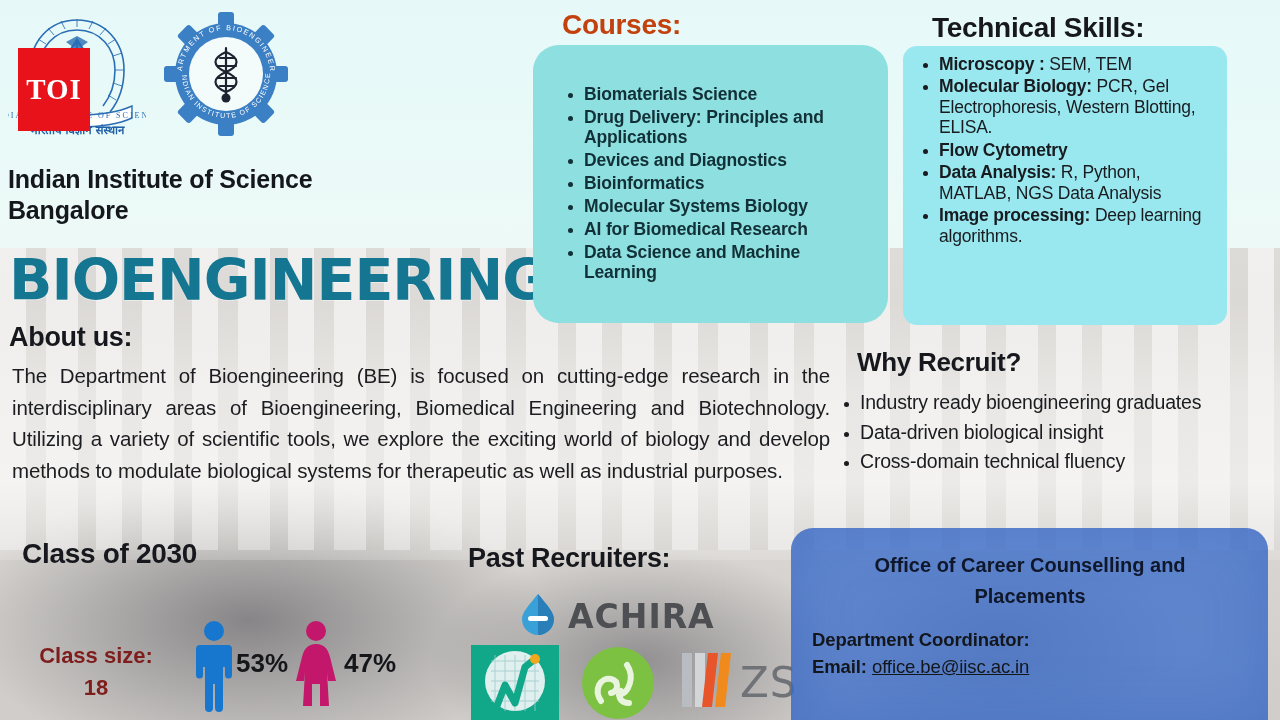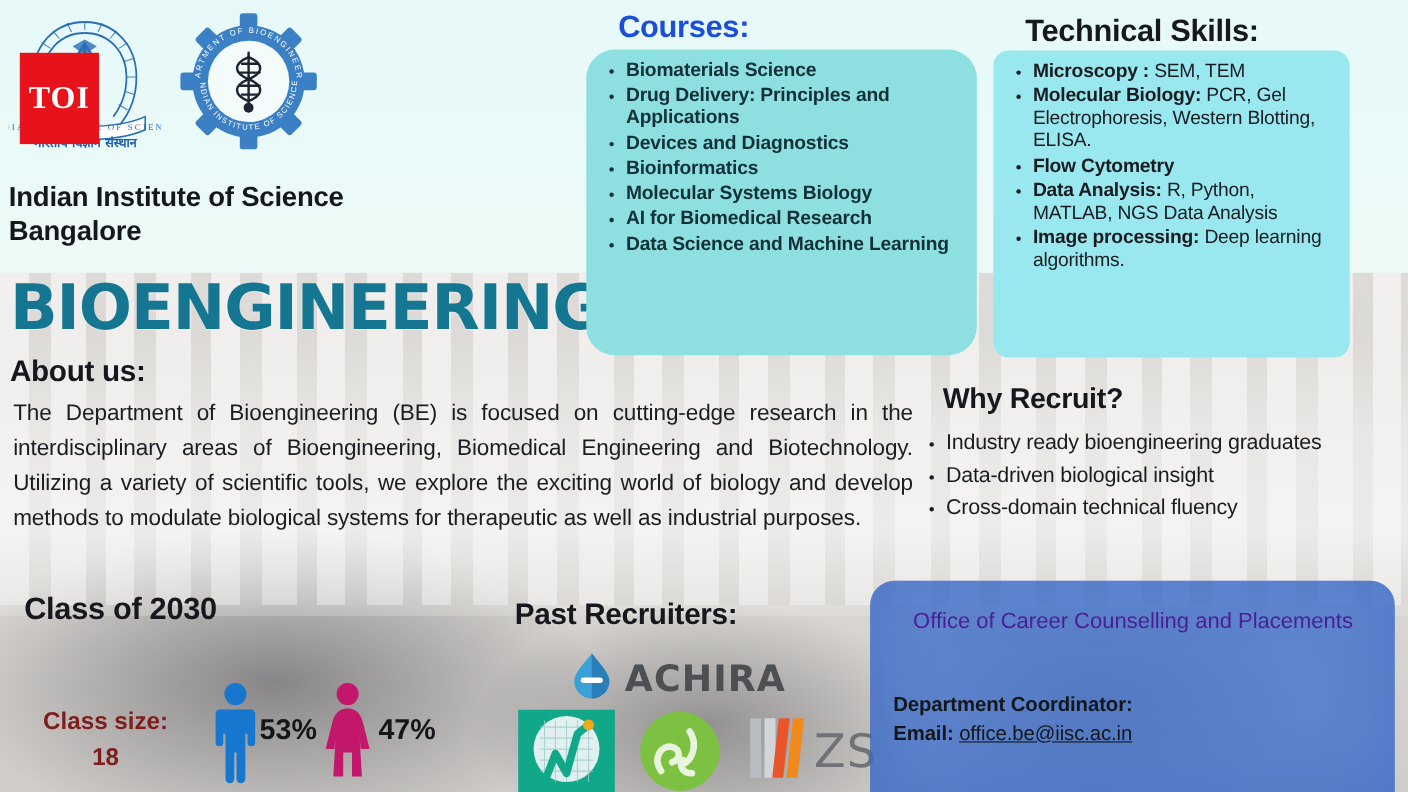--- a/index.html
+++ b/index.html
@@ -79,28 +79,28 @@
   .bigtitle{
     position:absolute;left:9px;top:252px;
     font-size:57px;font-weight:800;color:#147691;letter-spacing:-1px;
     line-height:1;font-family:"DejaVu Sans",sans-serif;
     text-shadow:0 1px 0 rgba(255,255,255,.45);
   }
 
   
   .courses-head{
     position:absolute;left:562px;top:9px;font-size:28px;font-weight:700;
-    color:#1d4ed8;letter-spacing:-.3px;
+    color:#c2410c;letter-spacing:-.3px;
   }
   .courses-box{
     position:absolute;left:533px;top:45px;width:355px;height:278px;
     background:#8ddfe0;border-radius:26px;
   }
   .courses-list{
-    margin:0;padding:8px 10px 0 36px;list-style:disc;
+    margin:15px;padding:24px 10px 0 36px;list-style:disc;
   }
   .courses-list li{
     font-size:17.5px;font-weight:700;color:#123037;line-height:1.145;
     margin-bottom:3px;letter-spacing:-.15px;
   }
   .courses-list li::marker{font-size:15px;}
 
   
   .skills-head{
     position:absolute;left:932px;top:12px;font-size:28px;font-weight:700;
@@ -173,21 +173,21 @@
 
   
   .contact-box{
     position:absolute;left:791px;top:528px;width:477px;height:192px;
     background:rgba(64,112,204,.80);
     border-radius:22px 22px 0 0;
     box-shadow:inset 0 0 60px rgba(40,80,170,.25);
   }
   .contact-title{
     position:absolute;left:823px;top:550px;width:414px;text-align:center;
-    font-size:20px;font-weight:400;color:#4c1d95;line-height:1.55;
+    font-size:20px;font-weight:700;color:#0f172a;line-height:1.55;
   }
   .contact-lines{
     position:absolute;left:812px;top:627px;width:456px;
     font-size:18.5px;color:#13161b;line-height:1.45;letter-spacing:-.1px;
   }
   .contact-lines b{font-weight:700;}
   .contact-lines .val{font-weight:400;color:#16191e;}
   .contact-lines a{color:#13161b;text-decoration:underline;}
 </style>
 </head>

